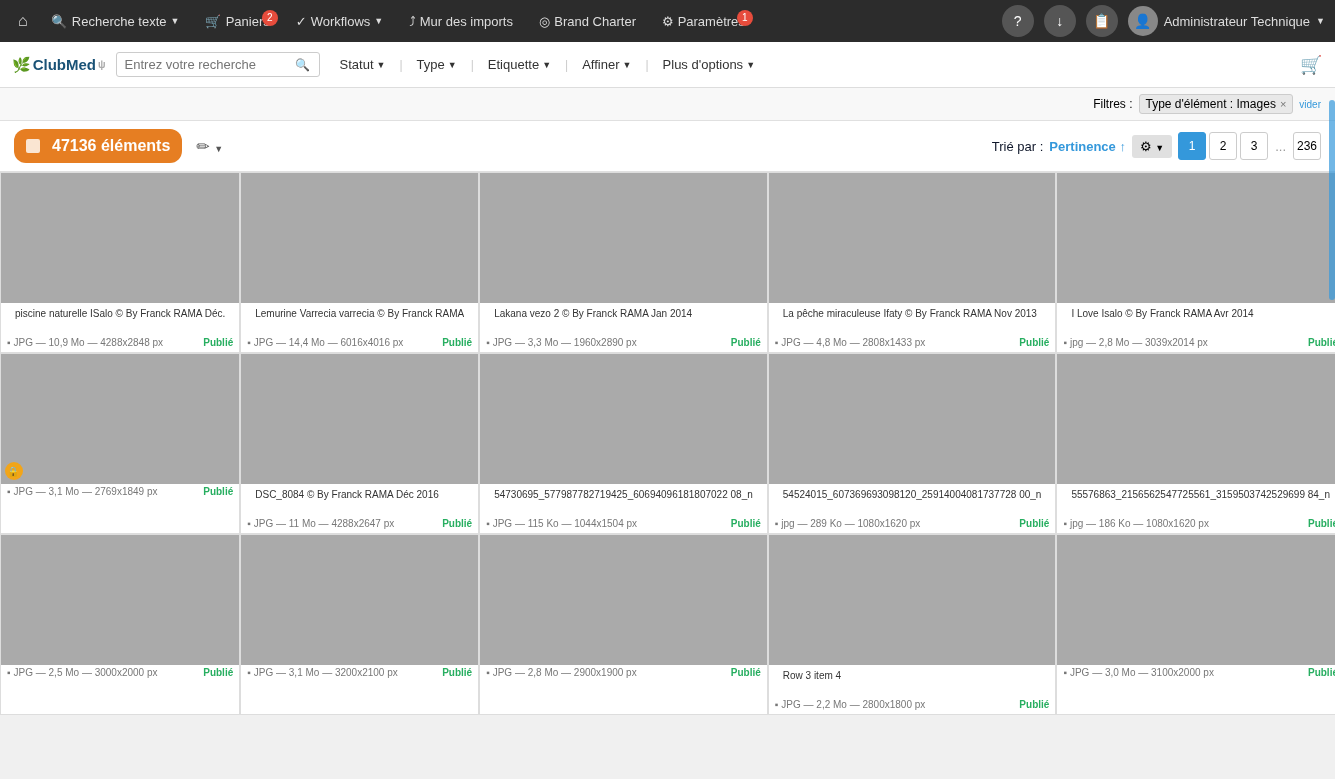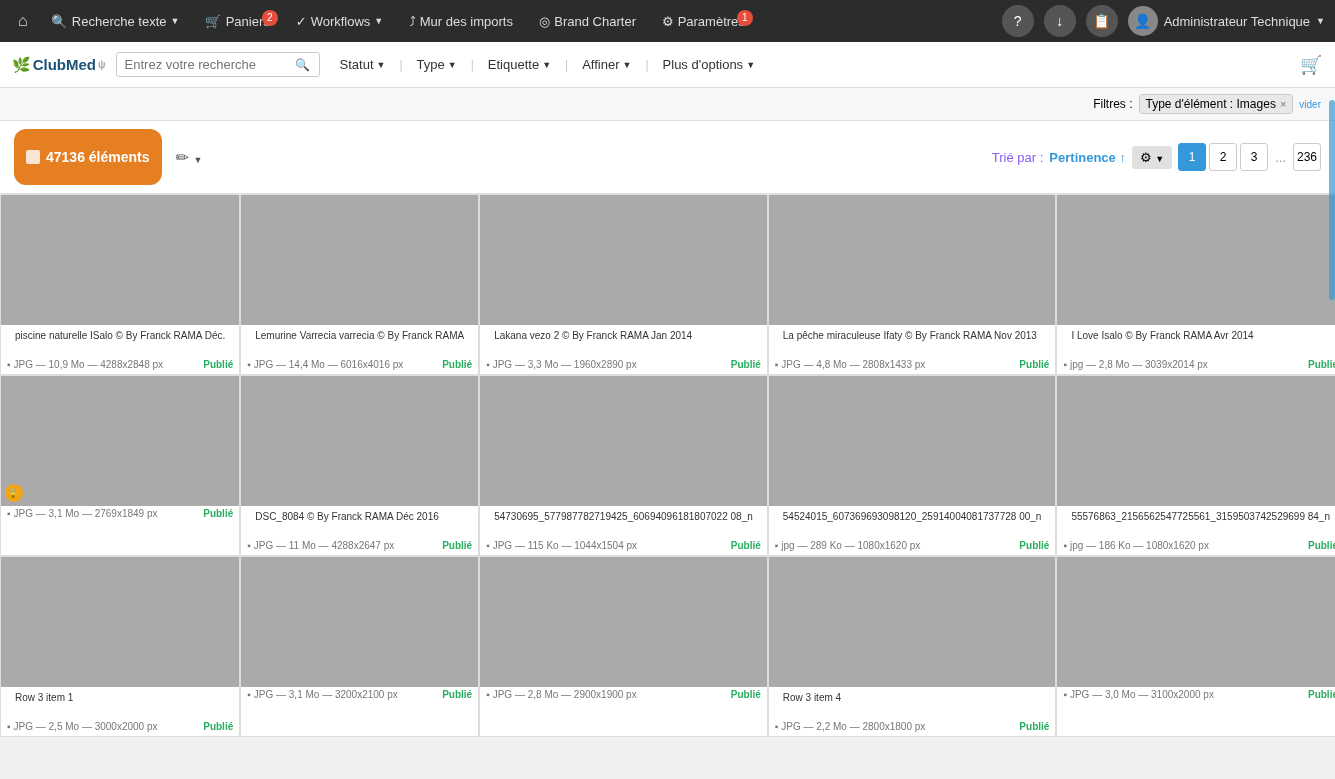--- a/index.html
+++ b/index.html
@@ -185,26 +185,26 @@
       padding: 8px 14px;
       display: flex;
       align-items: center;
       justify-content: space-between;
       border-bottom: 1px solid #e0e0e0;
     }
     .count-badge {
       background: #e67e22;
       color: #fff;
       border-radius: 12px;
-      padding: 20px 12px;
-      font-size: 14px;
+      padding: 8px 12px;
+      font-size: 16px;
       font-weight: bold;
       display: flex;
       align-items: center;
-      gap: 6px;
+      gap: 12px;
     }
     .count-badge .square-icon {
       width: 14px;
       height: 14px;
       background: #fff;
       opacity: 0.8;
       border-radius: 2px;
     }
     .edit-btn {
       background: transparent;
@@ -214,21 +214,21 @@
       color: #555;
       margin-left: 8px;
     }
     .sort-section {
       display: flex;
       align-items: center;
       gap: 6px;
       font-size: 13px;
       color: #333;
     }
-    .sort-label { color: #8b5cf6; }
+    .sort-label { color: #0f172a; }
     .sort-value {
       color: #3498db;
       cursor: pointer;
       font-weight: bold;
     }
     .settings-btn {
       background: #e0e0e0;
       border: none;
       border-radius: 3px;
       padding: 4px 8px;
@@ -628,23 +628,20 @@
       </div>
       <div class="meta">
         <div class="meta-left">
           <span class="file-icon">▪</span>
           <span>jpg — 372 Ko — 999x1620 px</span>
         </div>
       </div>
     </div>
     <div class="grid-item">
       <div class="thumb img-color-13"></div>
-      <div class="info">
-        <div class="title">Row 3 item 1</div>
-      </div>
       <div class="meta">
         <div class="meta-left">
           <span class="file-icon">▪</span>
           <span>JPG — 2,5 Mo — 3000x2000 px</span>
         </div>
         <span class="published">Publié</span>
       </div>
     </div>
     <div class="grid-item">
       <div class="thumb img-color-14"></div>

